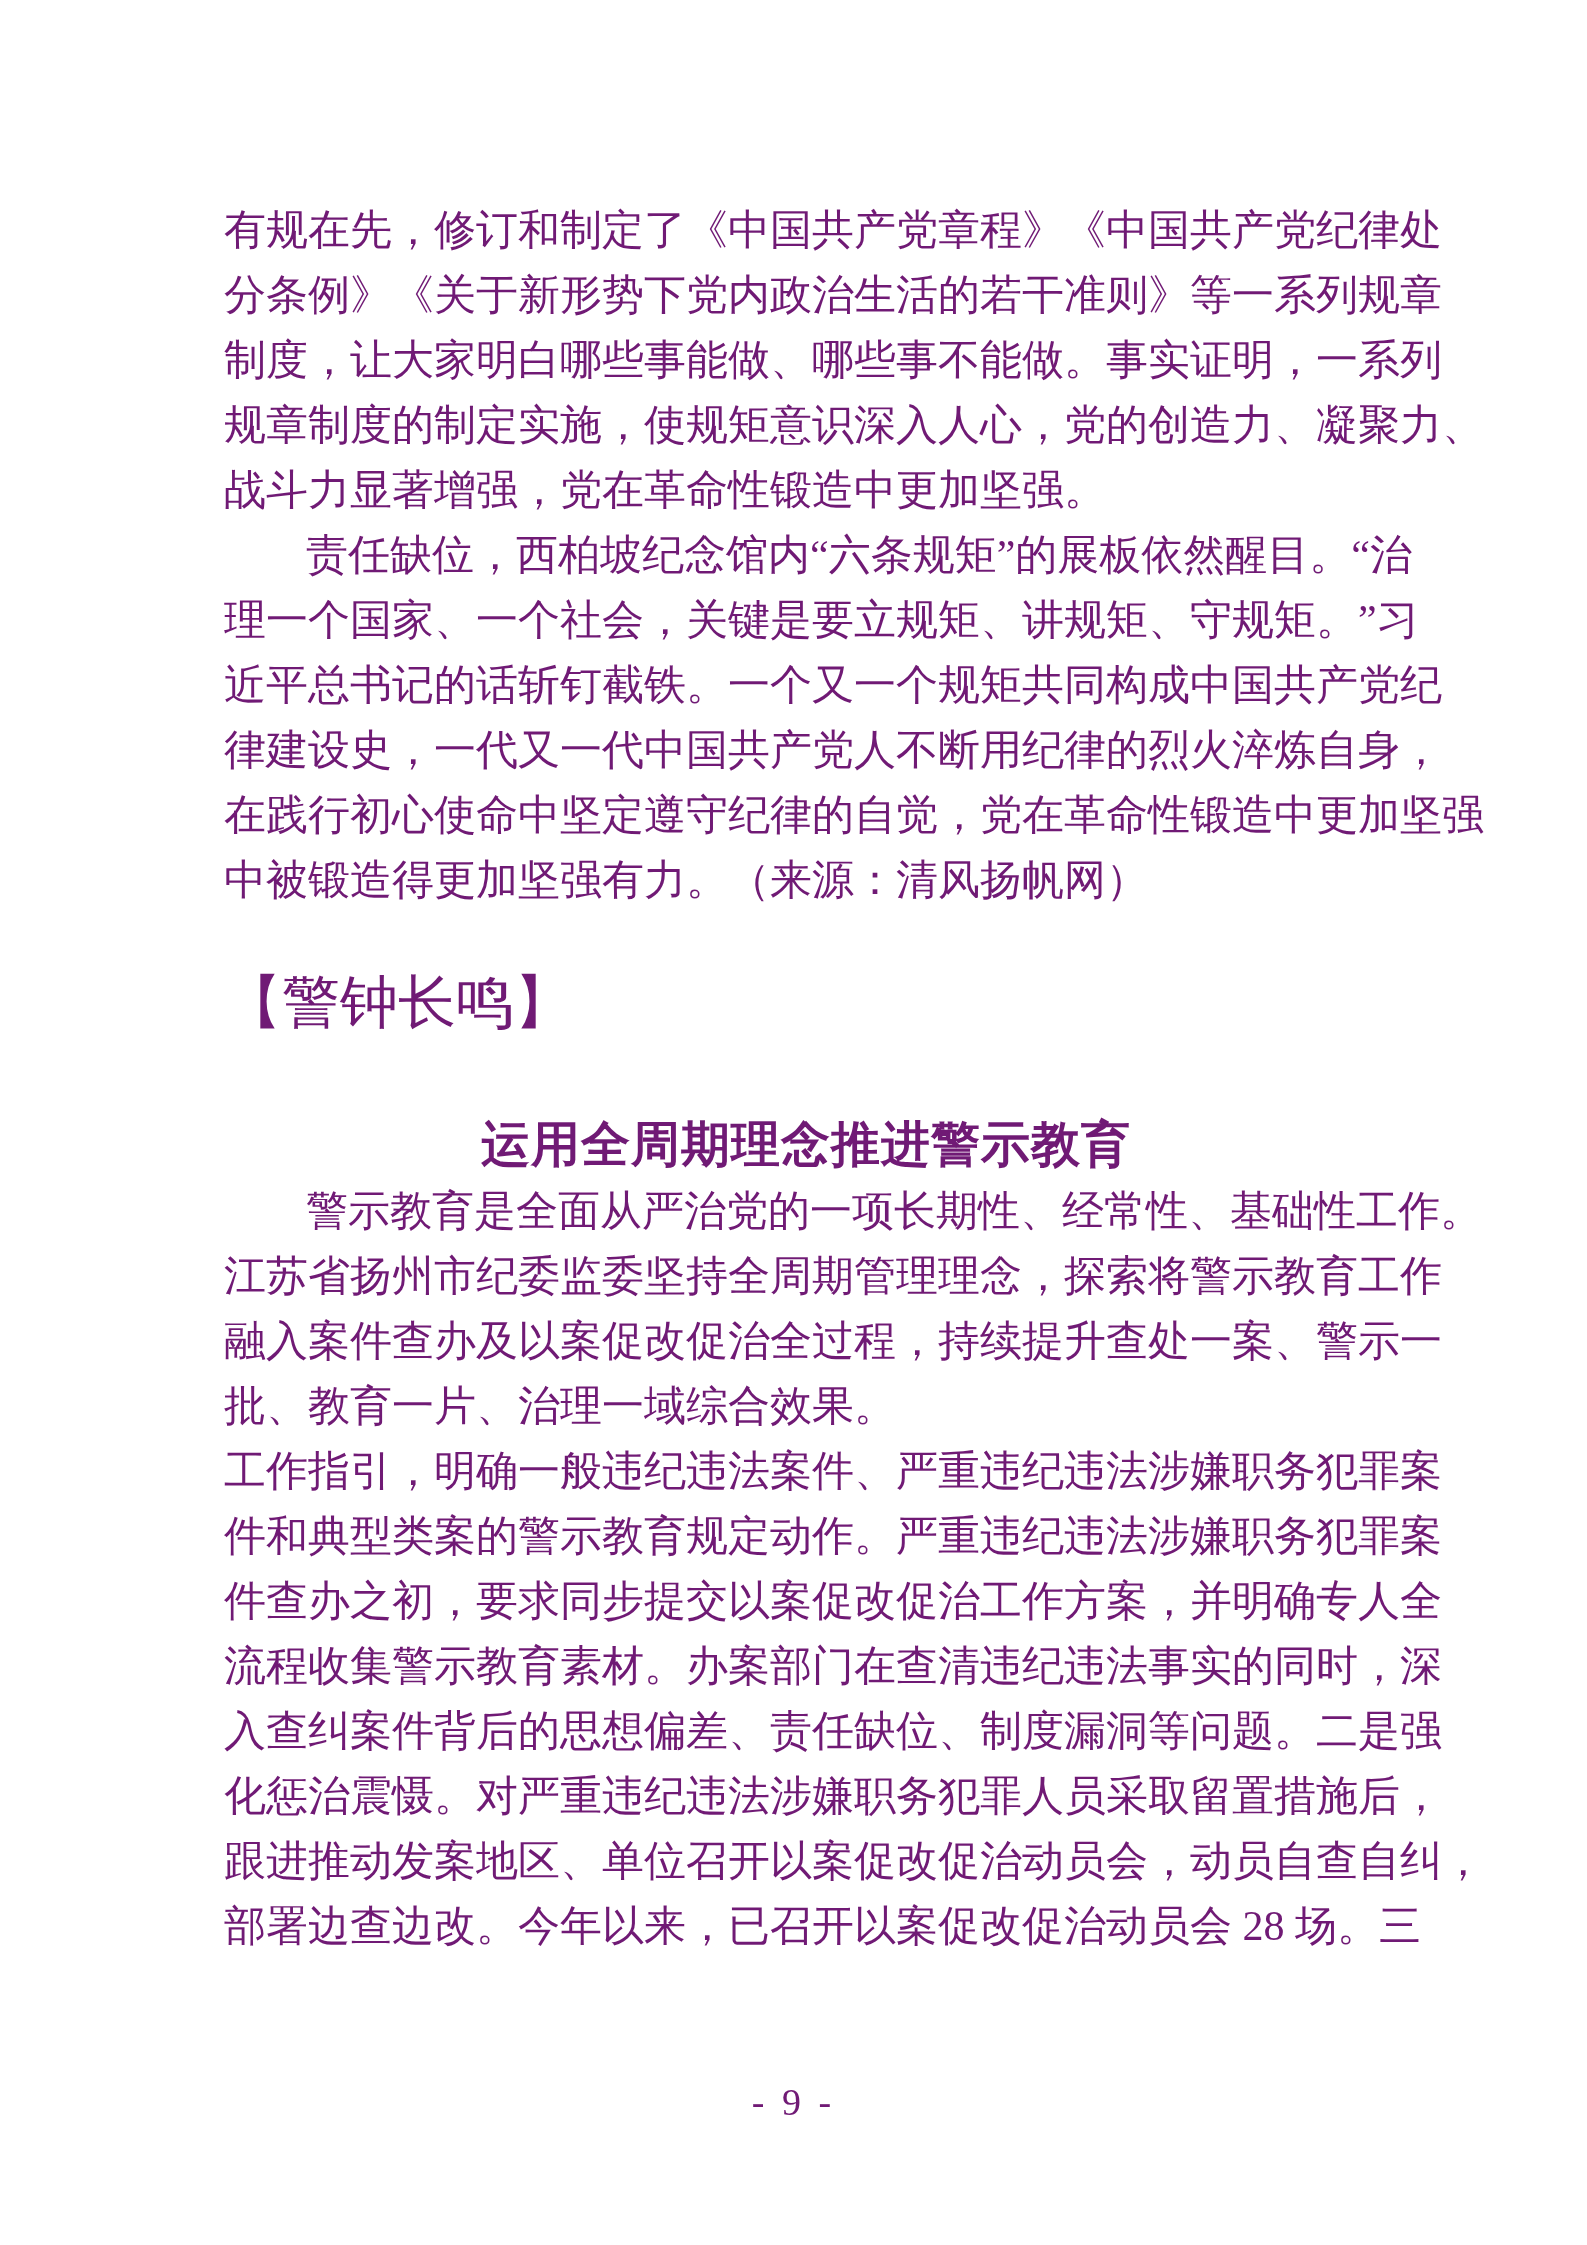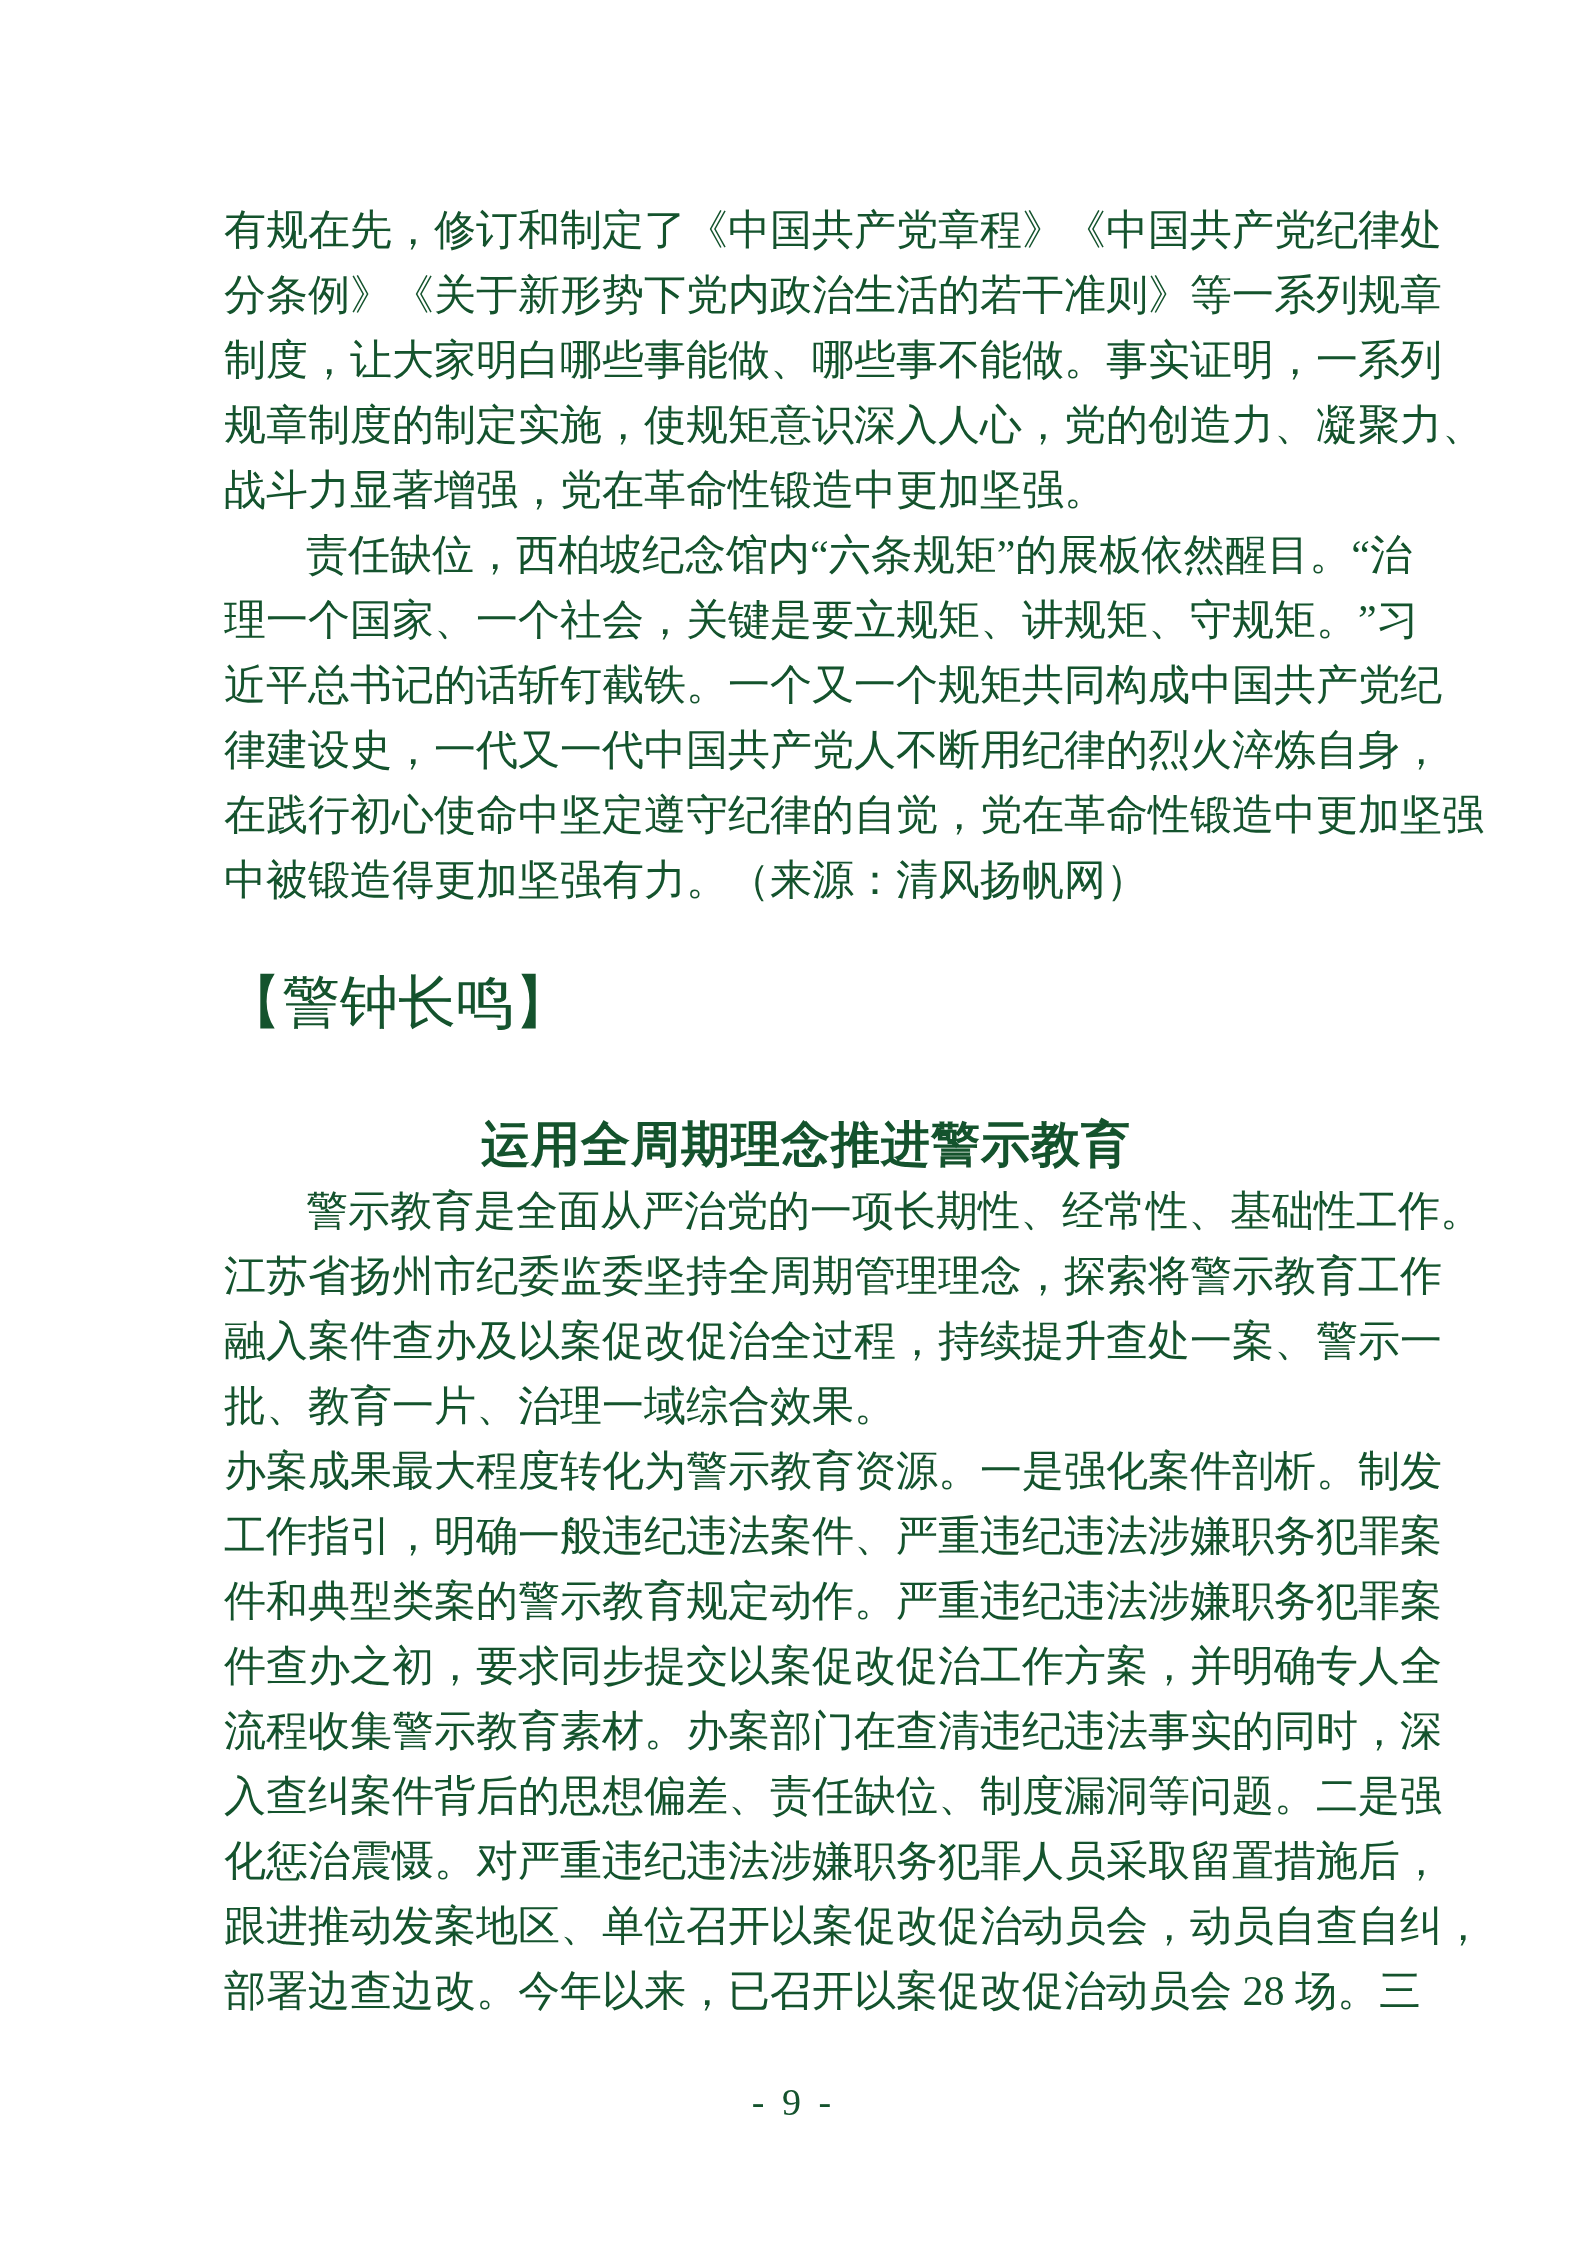--- a/index.html
+++ b/index.html
@@ -7,21 +7,21 @@
     padding: 0;
     background: #ffffff;
   }
   .page {
     position: relative;
     width: 1587px;
     height: 2245px;
     background: #ffffff;
     overflow: hidden;
     font-family: "Liberation Serif", "DejaVu Serif", serif;
-    color: #14532d;
+    color: #701a75;
   }
   .content {
     position: absolute;
     left: 224px;
     top: 198px;
     width: 1164px;
   }
   .line {
     height: 65px;
     line-height: 65px;
@@ -91,21 +91,20 @@
 
     <div class="section-header">【警钟长鸣】</div>
 
     <div class="article-title">运用全周期理念推进警示教育</div>
 
     <div class="line fill indent">警示教育是全面从严治党的一项长期性、经常性、基础性工作。</div>
     <div class="line fill">江苏省扬州市纪委监委坚持全周期管理理念，探索将警示教育工作</div>
     <div class="line fill">融入案件查办及以案促改促治全过程，持续提升查处一案、警示一</div>
     <div class="line short">批、教育一片、治理一域综合效果。</div>
 
-    <div class="line fill">办案成果最大程度转化为警示教育资源。一是强化案件剖析。制发</div>
     <div class="line fill">工作指引，明确一般违纪违法案件、严重违纪违法涉嫌职务犯罪案</div>
     <div class="line fill">件和典型类案的警示教育规定动作。严重违纪违法涉嫌职务犯罪案</div>
     <div class="line fill">件查办之初，要求同步提交以案促改促治工作方案，并明确专人全</div>
     <div class="line fill">流程收集警示教育素材。办案部门在查清违纪违法事实的同时，深</div>
     <div class="line fill">入查纠案件背后的思想偏差、责任缺位、制度漏洞等问题。二是强</div>
     <div class="line fill">化惩治震慑。对严重违纪违法涉嫌职务犯罪人员采取留置措施后，</div>
     <div class="line fill">跟进推动发案地区、单位召开以案促改促治动员会，动员自查自纠，</div>
     <div class="line fill">部署边查边改。今年以来，已召开以案促改促治动员会 28 场。三</div>
 
   </div>

